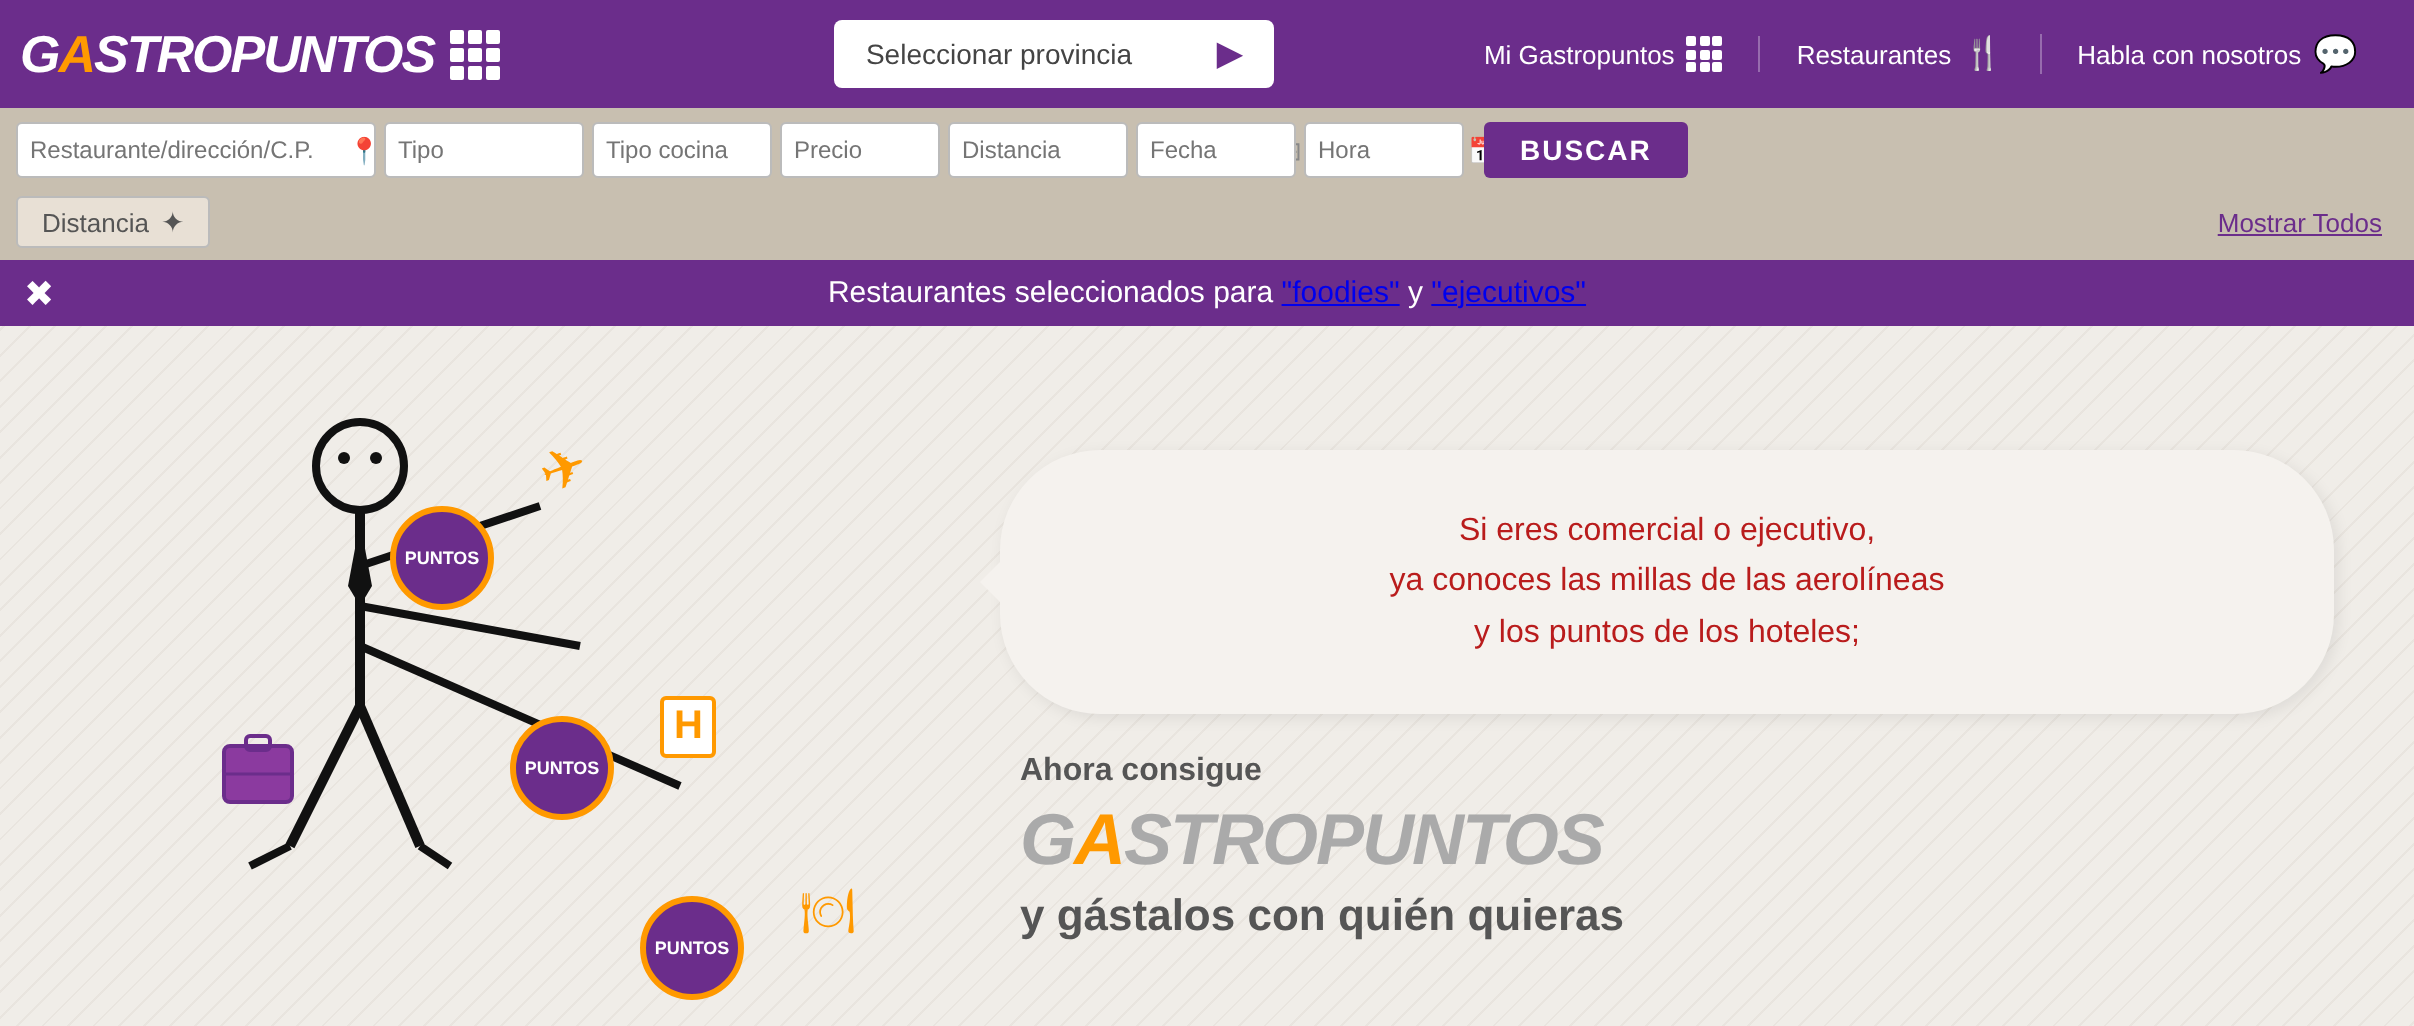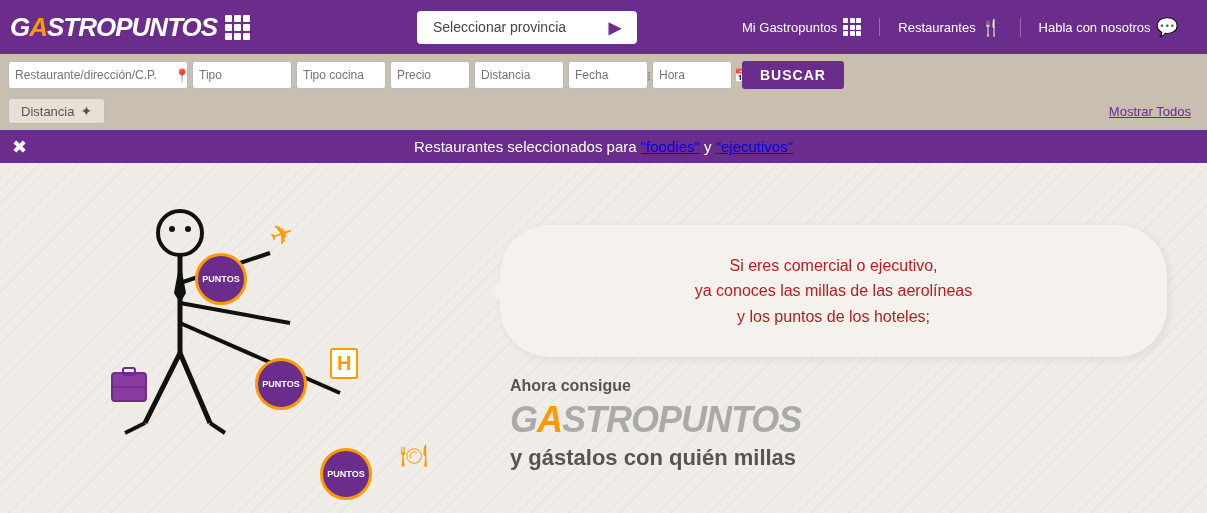--- a/index.html
+++ b/index.html
@@ -492,16 +492,16 @@
       <p>ya conoces las millas de las aerolíneas</p>
       <p>y los puntos de los hoteles;</p>
     </div>
     <div class="hero-bottom-text">
       <div class="ahora-text">
         <strong>Ahora consigue</strong>
       </div>
       <div class="gastropuntos-hero">
         <span style="color:#aaa">G</span><span style="color:#f90">A</span><span style="color:#aaa">STROPUNTOS</span>
       </div>
-      <div class="gastos-text">y gástalos con quién millas</div>
+      <div class="gastos-text">y gástalos con quién quieras</div>
     </div>
   </div>
 </div>
 
 </body></html>

